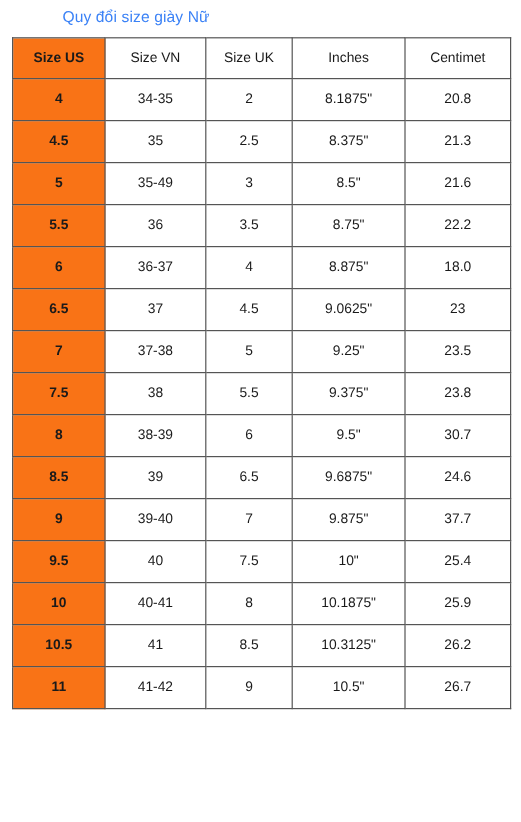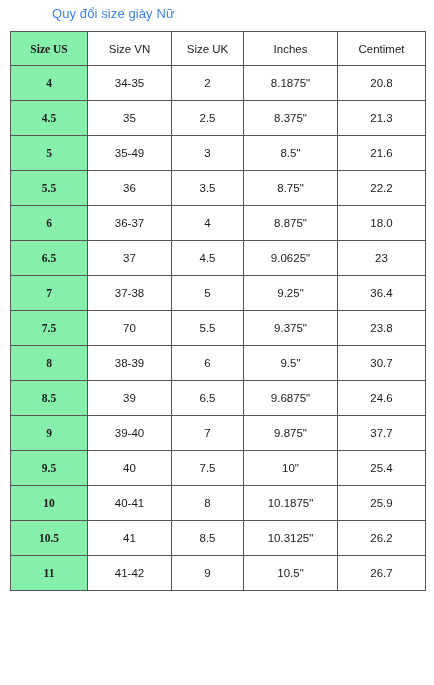--- a/index.html
+++ b/index.html
@@ -55,23 +55,22 @@
     padding: 0 2px;
     font-weight: normal;
     color: #1a1a1a;
     background: #ffffff;
   }
   table.size-table th {
     height: 33px;
   }
   table.size-table th.col-us,
   table.size-table td.col-us {
-    background: #86efac;
+    background: #f97316;
     font-weight: bold;
-    font-family: Liberation Serif, serif;
   }
 </style>
 </head>
 <body>
 
 <div id="page-title">Quy đổi size giày Nữ</div>
 
 <div id="size-table-wrap">
   <table class="size-table">
     <colgroup>
@@ -131,25 +130,25 @@
           <td>37</td>
           <td>4.5</td>
           <td>9.0625"</td>
           <td>23</td>
         </tr>
         <tr>
           <td class="col-us">7</td>
           <td>37-38</td>
           <td>5</td>
           <td>9.25"</td>
-          <td>36.4</td>
+          <td>23.5</td>
         </tr>
         <tr>
           <td class="col-us">7.5</td>
-          <td>70</td>
+          <td>38</td>
           <td>5.5</td>
           <td>9.375"</td>
           <td>23.8</td>
         </tr>
         <tr>
           <td class="col-us">8</td>
           <td>38-39</td>
           <td>6</td>
           <td>9.5"</td>
           <td>30.7</td>

